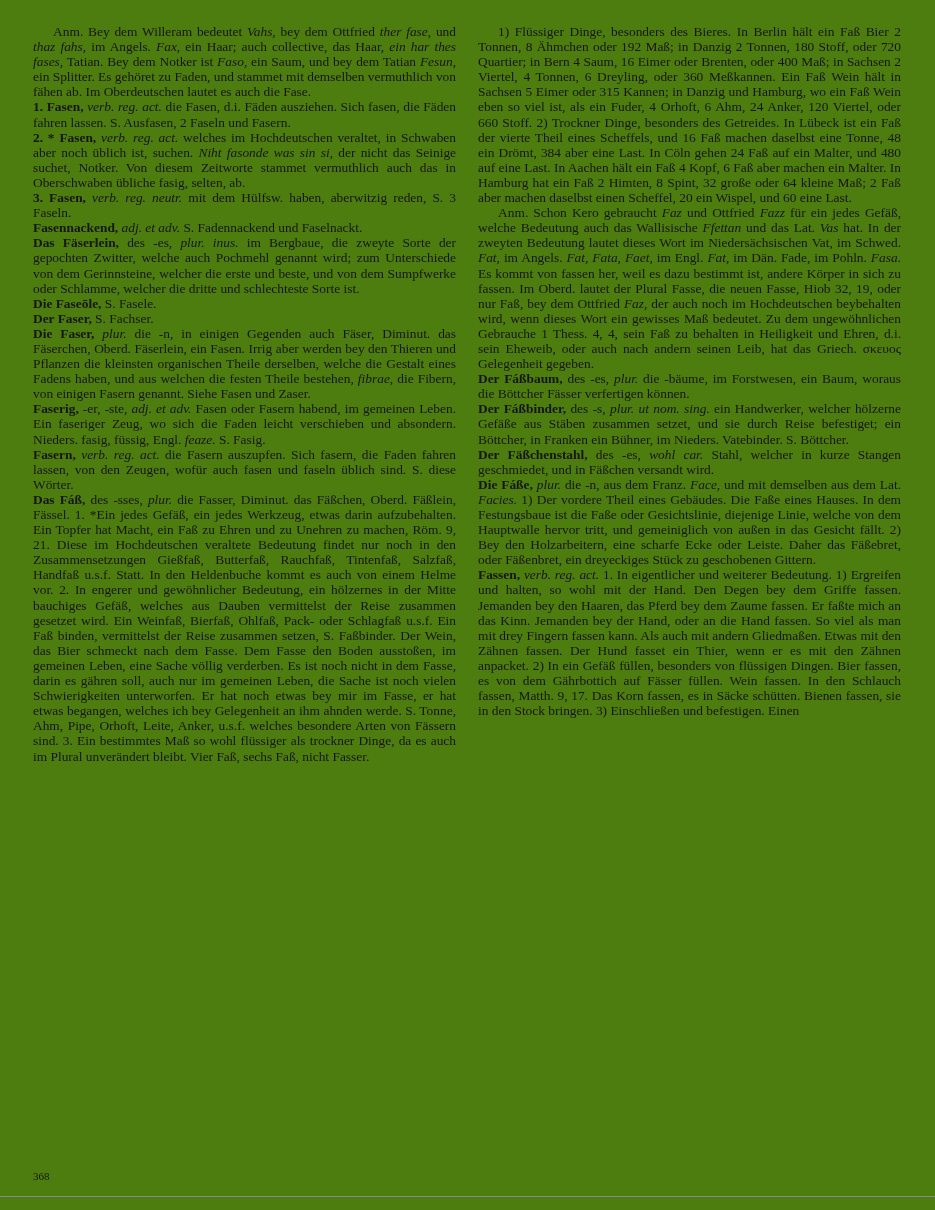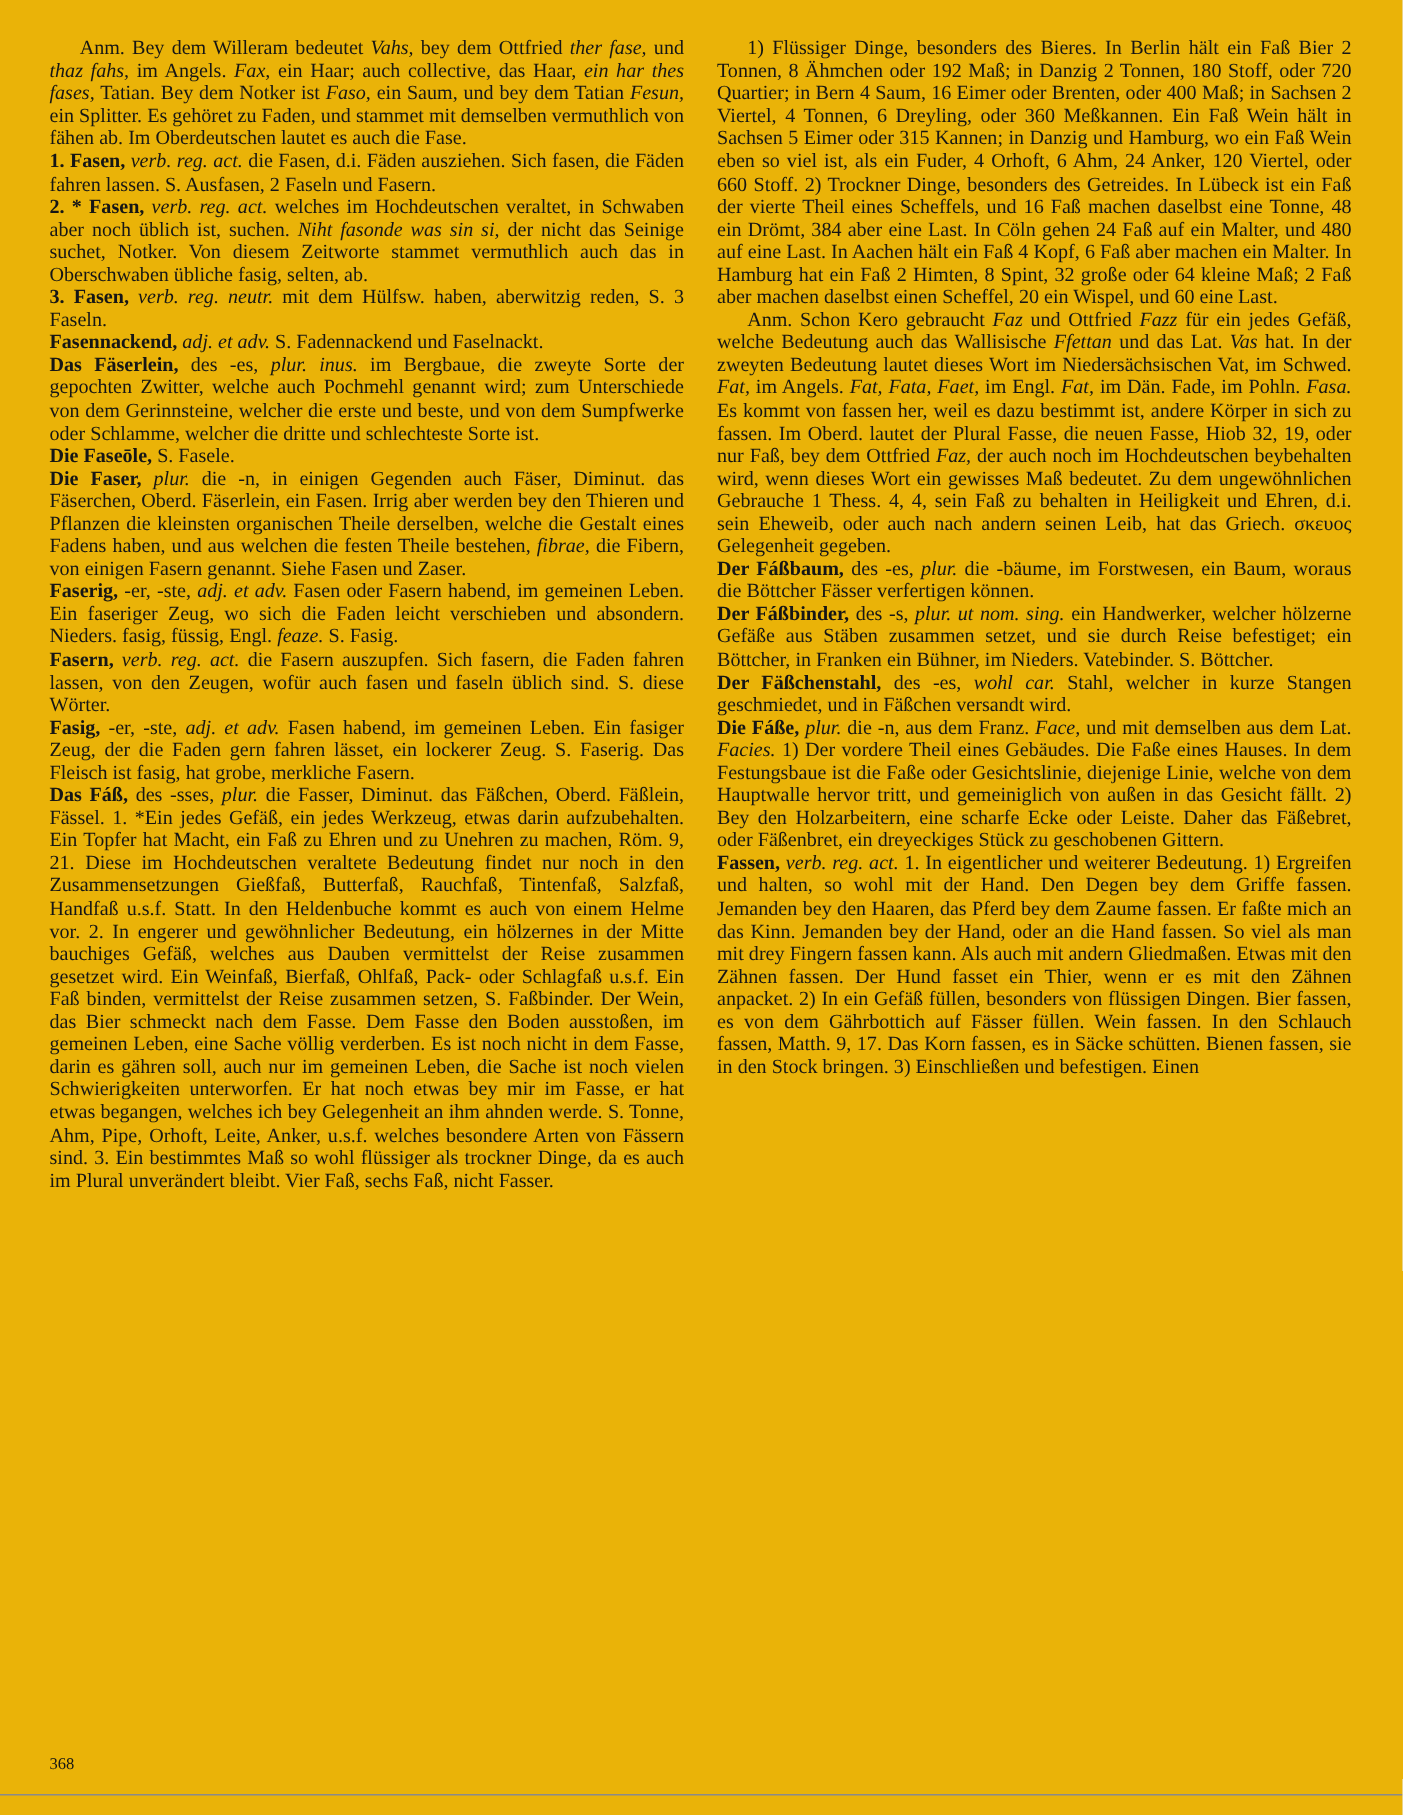--- a/index.html
+++ b/index.html
@@ -11,21 +11,21 @@
     width: 935px;
     height: 1210px;
     font-family: "Liberation Serif", "DejaVu Serif", serif;
     color: #161616;
   }
   .page {
     position: relative;
     width: 935px;
     height: 1210px;
     box-sizing: border-box;
-    background: #eab308;
+    background: #4d7c0f;
     padding: 24px 34px 0 33px;
     overflow: hidden;
   }
   .columns {
     display: flex;
     gap: 22px;
   }
   .column {
     width: 423px;
     font-size: 13.4px;
@@ -63,24 +63,24 @@
 <div class="page">
   <div class="columns">
     <div class="column" id="col-left">
         <p class="para indent"><span>Anm. Bey dem Willeram bedeutet </span><span class="i">Vahs,</span><span> bey dem Ottfried </span><span class="i">ther fase,</span><span> und </span><span class="i">thaz fahs,</span><span> im Angels. </span><span class="i">Fax,</span><span> ein Haar; auch collective, das Haar, </span><span class="i">ein har thes fases,</span><span> Tatian. Bey dem Notker ist </span><span class="i">Faso,</span><span> ein Saum, und bey dem Tatian </span><span class="i">Fesun,</span><span> ein Splitter. Es gehöret zu Faden, und stammet mit demselben vermuthlich von fähen ab. Im Oberdeutschen lautet es auch die Fase.</span></p>
         <p class="para"><span class="b">1. Fasen, </span><span class="i">verb. reg. act.</span><span> die Fasen, d.i. Fäden ausziehen. Sich fasen, die Fäden fahren lassen. S. Ausfasen, 2 Faseln und Fasern.</span></p>
         <p class="para"><span class="b">2. * Fasen, </span><span class="i">verb. reg. act.</span><span> welches im Hochdeutschen veraltet, in Schwaben aber noch üblich ist, suchen. </span><span class="i">Niht fasonde was sin si,</span><span> der nicht das Seinige suchet, Notker. Von diesem Zeitworte stammet vermuthlich auch das in Oberschwaben übliche fasig, selten, ab.</span></p>
         <p class="para"><span class="b">3. Fasen, </span><span class="i">verb. reg. neutr.</span><span> mit dem Hülfsw. haben, aberwitzig reden, S. 3 Faseln.</span></p>
         <p class="para"><span class="b">Fasennackend, </span><span class="i">adj. et adv.</span><span> S. Fadennackend und Faselnackt.</span></p>
         <p class="para"><span class="b">Das Fäserlein, </span><span>des -es, </span><span class="i">plur. inus.</span><span> im Bergbaue, die zweyte Sorte der gepochten Zwitter, welche auch Pochmehl genannt wird; zum Unterschiede von dem Gerinnsteine, welcher die erste und beste, und von dem Sumpfwerke oder Schlamme, welcher die dritte und schlechteste Sorte ist.</span></p>
         <p class="para"><span class="b">Die Faseōle, </span><span>S. Fasele.</span></p>
+        <p class="para"><span class="b">Der Faser, </span><span>S. Fachser.</span></p>
         <p class="para"><span class="b">Die Faser, </span><span class="i">plur.</span><span> die -n, in einigen Gegenden auch Fäser, Diminut. das Fäserchen, Oberd. Fäserlein, ein Fasen. Irrig aber werden bey den Thieren und Pflanzen die kleinsten organischen Theile derselben, welche die Gestalt eines Fadens haben, und aus welchen die festen Theile bestehen, </span><span class="i">fibrae,</span><span> die Fibern, von einigen Fasern genannt. Siehe Fasen und Zaser.</span></p>
         <p class="para"><span class="b">Faserig, </span><span>-er, -ste, </span><span class="i">adj. et adv.</span><span> Fasen oder Fasern habend, im gemeinen Leben. Ein faseriger Zeug, wo sich die Faden leicht verschieben und absondern. Nieders. fasig, füssig, Engl. </span><span class="i">feaze.</span><span> S. Fasig.</span></p>
         <p class="para"><span class="b">Fasern, </span><span class="i">verb. reg. act.</span><span> die Fasern auszupfen. Sich fasern, die Faden fahren lassen, von den Zeugen, wofür auch fasen und faseln üblich sind. S. diese Wörter.</span></p>
-        <p class="para"><span class="b">Fasig, </span><span>-er, -ste, </span><span class="i">adj. et adv.</span><span> Fasen habend, im gemeinen Leben. Ein fasiger Zeug, der die Faden gern fahren lässet, ein lockerer Zeug. S. Faserig. Das Fleisch ist fasig, hat grobe, merkliche Fasern.</span></p>
         <p class="para"><span class="b">Das Fáß, </span><span>des -sses, </span><span class="i">plur.</span><span> die Fasser, Diminut. das Fäßchen, Oberd. Fäßlein, Fässel. 1. *Ein jedes Gefäß, ein jedes Werkzeug, etwas darin aufzubehalten. Ein Topfer hat Macht, ein Faß zu Ehren und zu Unehren zu machen, Röm. 9, 21. Diese im Hochdeutschen veraltete Bedeutung findet nur noch in den Zusammensetzungen Gießfaß, Butterfaß, Rauchfaß, Tintenfaß, Salzfaß, Handfaß u.s.f. Statt. In den Heldenbuche kommt es auch von einem Helme vor. 2. In engerer und gewöhnlicher Bedeutung, ein hölzernes in der Mitte bauchiges Gefäß, welches aus Dauben vermittelst der Reise zusammen gesetzet wird. Ein Weinfaß, Bierfaß, Ohlfaß, Pack- oder Schlagfaß u.s.f. Ein Faß binden, vermittelst der Reise zusammen setzen, S. Faßbinder. Der Wein, das Bier schmeckt nach dem Fasse. Dem Fasse den Boden ausstoßen, im gemeinen Leben, eine Sache völlig verderben. Es ist noch nicht in dem Fasse, darin es gähren soll, auch nur im gemeinen Leben, die Sache ist noch vielen Schwierigkeiten unterworfen. Er hat noch etwas bey mir im Fasse, er hat etwas begangen, welches ich bey Gelegenheit an ihm ahnden werde. S. Tonne, Ahm, Pipe, Orhoft, Leite, Anker, u.s.f. welches besondere Arten von Fässern sind. 3. Ein bestimmtes Maß so wohl flüssiger als trockner Dinge, da es auch im Plural unverändert bleibt. Vier Faß, sechs Faß, nicht Fasser.</span></p>
       </div>
     <div class="column" id="col-right">
         <p class="para indent"><span>1) Flüssiger Dinge, besonders des Bieres. In Berlin hält ein Faß Bier 2 Tonnen, 8 Ähmchen oder 192 Maß; in Danzig 2 Tonnen, 180 Stoff, oder 720 Quartier; in Bern 4 Saum, 16 Eimer oder Brenten, oder 400 Maß; in Sachsen 2 Viertel, 4 Tonnen, 6 Dreyling, oder 360 Meßkannen. Ein Faß Wein hält in Sachsen 5 Eimer oder 315 Kannen; in Danzig und Hamburg, wo ein Faß Wein eben so viel ist, als ein Fuder, 4 Orhoft, 6 Ahm, 24 Anker, 120 Viertel, oder 660 Stoff. 2) Trockner Dinge, besonders des Getreides. In Lübeck ist ein Faß der vierte Theil eines Scheffels, und 16 Faß machen daselbst eine Tonne, 48 ein Drömt, 384 aber eine Last. In Cöln gehen 24 Faß auf ein Malter, und 480 auf eine Last. In Aachen hält ein Faß 4 Kopf, 6 Faß aber machen ein Malter. In Hamburg hat ein Faß 2 Himten, 8 Spint, 32 große oder 64 kleine Maß; 2 Faß aber machen daselbst einen Scheffel, 20 ein Wispel, und 60 eine Last.</span></p>
         <p class="para indent"><span>Anm. Schon Kero gebraucht </span><span class="i">Faz</span><span> und Ottfried </span><span class="i">Fazz</span><span> für ein jedes Gefäß, welche Bedeutung auch das Wallisische </span><span class="i">Ffettan</span><span> und das Lat. </span><span class="i">Vas</span><span> hat. In der zweyten Bedeutung lautet dieses Wort im Niedersächsischen Vat, im Schwed. </span><span class="i">Fat,</span><span> im Angels. </span><span class="i">Fat, Fata, Faet,</span><span> im Engl. </span><span class="i">Fat,</span><span> im Dän. Fade, im Pohln. </span><span class="i">Fasa.</span><span> Es kommt von fassen her, weil es dazu bestimmt ist, andere Körper in sich zu fassen. Im Oberd. lautet der Plural Fasse, die neuen Fasse, Hiob 32, 19, oder nur Faß, bey dem Ottfried </span><span class="i">Faz,</span><span> der auch noch im Hochdeutschen beybehalten wird, wenn dieses Wort ein gewisses Maß bedeutet. Zu dem ungewöhnlichen Gebrauche 1 Thess. 4, 4, sein Faß zu behalten in Heiligkeit und Ehren, d.i. sein Eheweib, oder auch nach andern seinen Leib, hat das Griech. σκευος Gelegenheit gegeben.</span></p>
         <p class="para"><span class="b">Der Fáßbaum, </span><span>des -es, </span><span class="i">plur.</span><span> die -bäume, im Forstwesen, ein Baum, woraus die Böttcher Fässer verfertigen können.</span></p>
         <p class="para"><span class="b">Der Fáßbinder, </span><span>des -s, </span><span class="i">plur. ut nom. sing.</span><span> ein Handwerker, welcher hölzerne Gefäße aus Stäben zusammen setzet, und sie durch Reise befestiget; ein Böttcher, in Franken ein Bühner, im Nieders. Vatebinder. S. Böttcher.</span></p>
         <p class="para"><span class="b">Der Fäßchenstahl, </span><span>des -es, </span><span class="i">wohl car.</span><span> Stahl, welcher in kurze Stangen geschmiedet, und in Fäßchen versandt wird.</span></p>
         <p class="para"><span class="b">Die Fáße, </span><span class="i">plur.</span><span> die -n, aus dem Franz. </span><span class="i">Face,</span><span> und mit demselben aus dem Lat. </span><span class="i">Facies.</span><span> 1) Der vordere Theil eines Gebäudes. Die Faße eines Hauses. In dem Festungsbaue ist die Faße oder Gesichtslinie, diejenige Linie, welche von dem Hauptwalle hervor tritt, und gemeiniglich von außen in das Gesicht fällt. 2) Bey den Holzarbeitern, eine scharfe Ecke oder Leiste. Daher das Fäßebret, oder Fäßenbret, ein dreyeckiges Stück zu geschobenen Gittern.</span></p>
         <p class="para"><span class="b">Fassen, </span><span class="i">verb. reg. act.</span><span> 1. In eigentlicher und weiterer Bedeutung. 1) Ergreifen und halten, so wohl mit der Hand. Den Degen bey dem Griffe fassen. Jemanden bey den Haaren, das Pferd bey dem Zaume fassen. Er faßte mich an das Kinn. Jemanden bey der Hand, oder an die Hand fassen. So viel als man mit drey Fingern fassen kann. Als auch mit andern Gliedmaßen. Etwas mit den Zähnen fassen. Der Hund fasset ein Thier, wenn er es mit den Zähnen anpacket. 2) In ein Gefäß füllen, besonders von flüssigen Dingen. Bier fassen, es von dem Gährbottich auf Fässer füllen. Wein fassen. In den Schlauch fassen, Matth. 9, 17. Das Korn fassen, es in Säcke schütten. Bienen fassen, sie in den Stock bringen. 3) Einschließen und befestigen. Einen</span></p>

